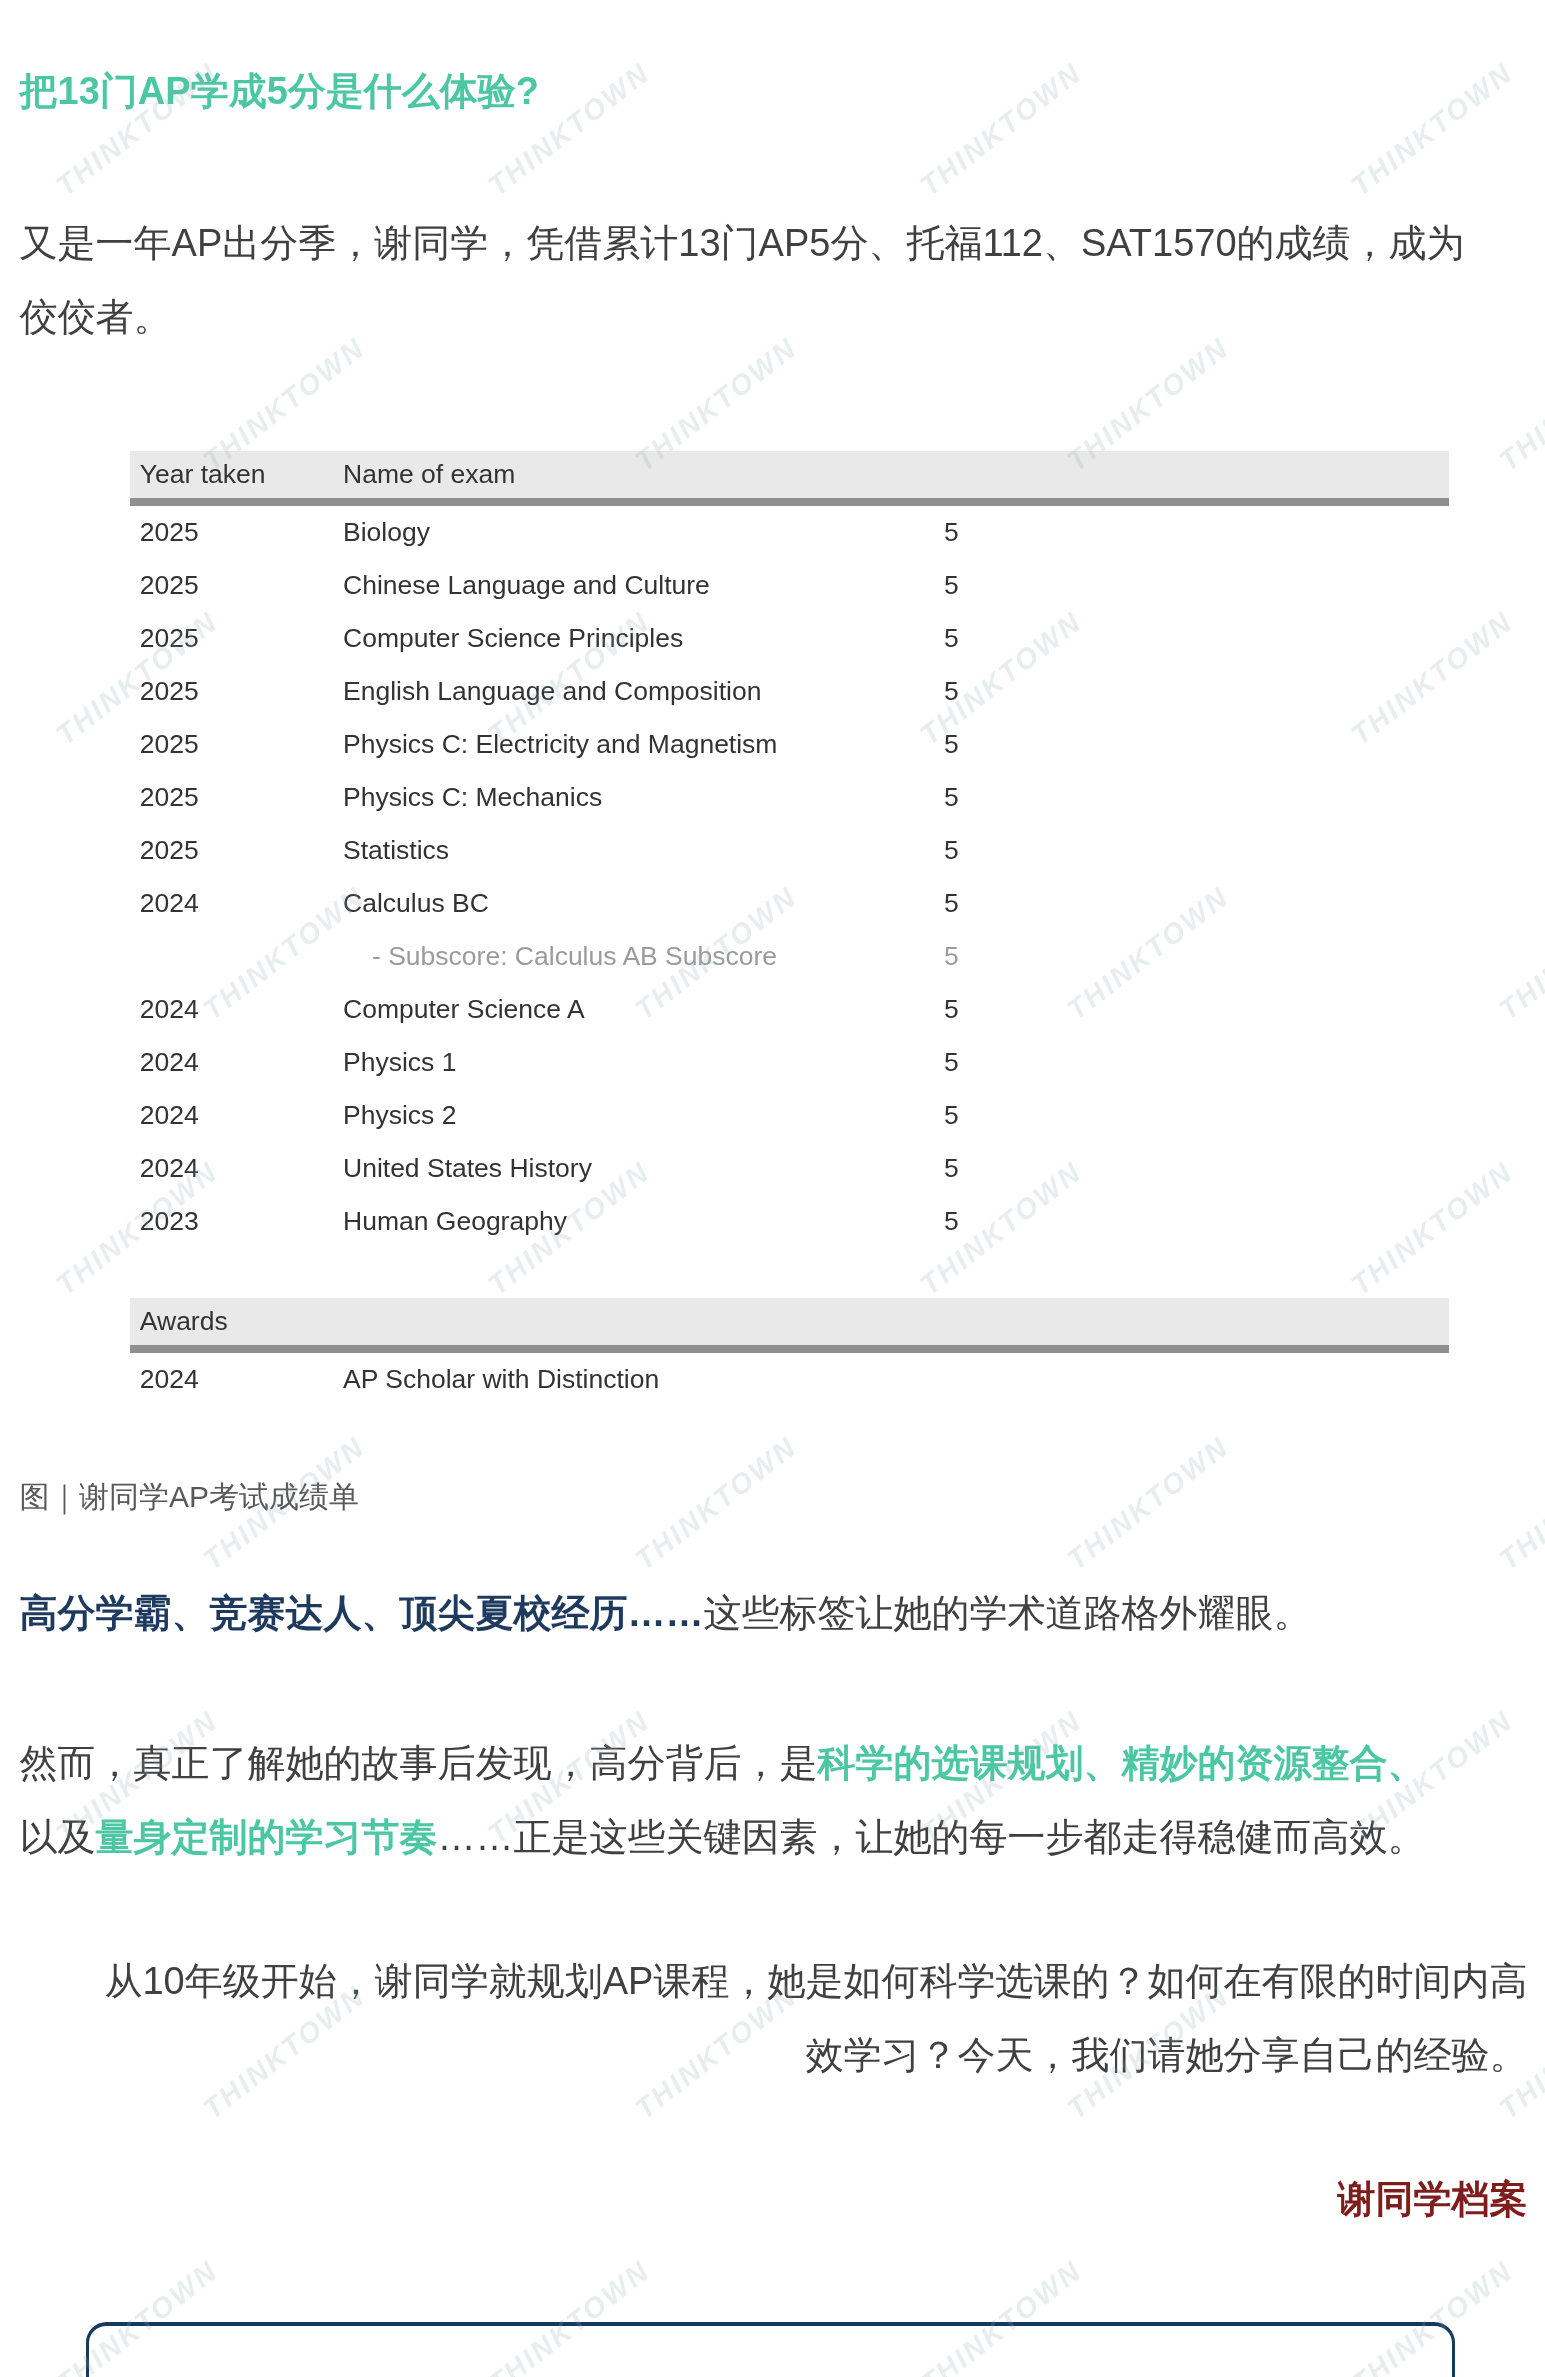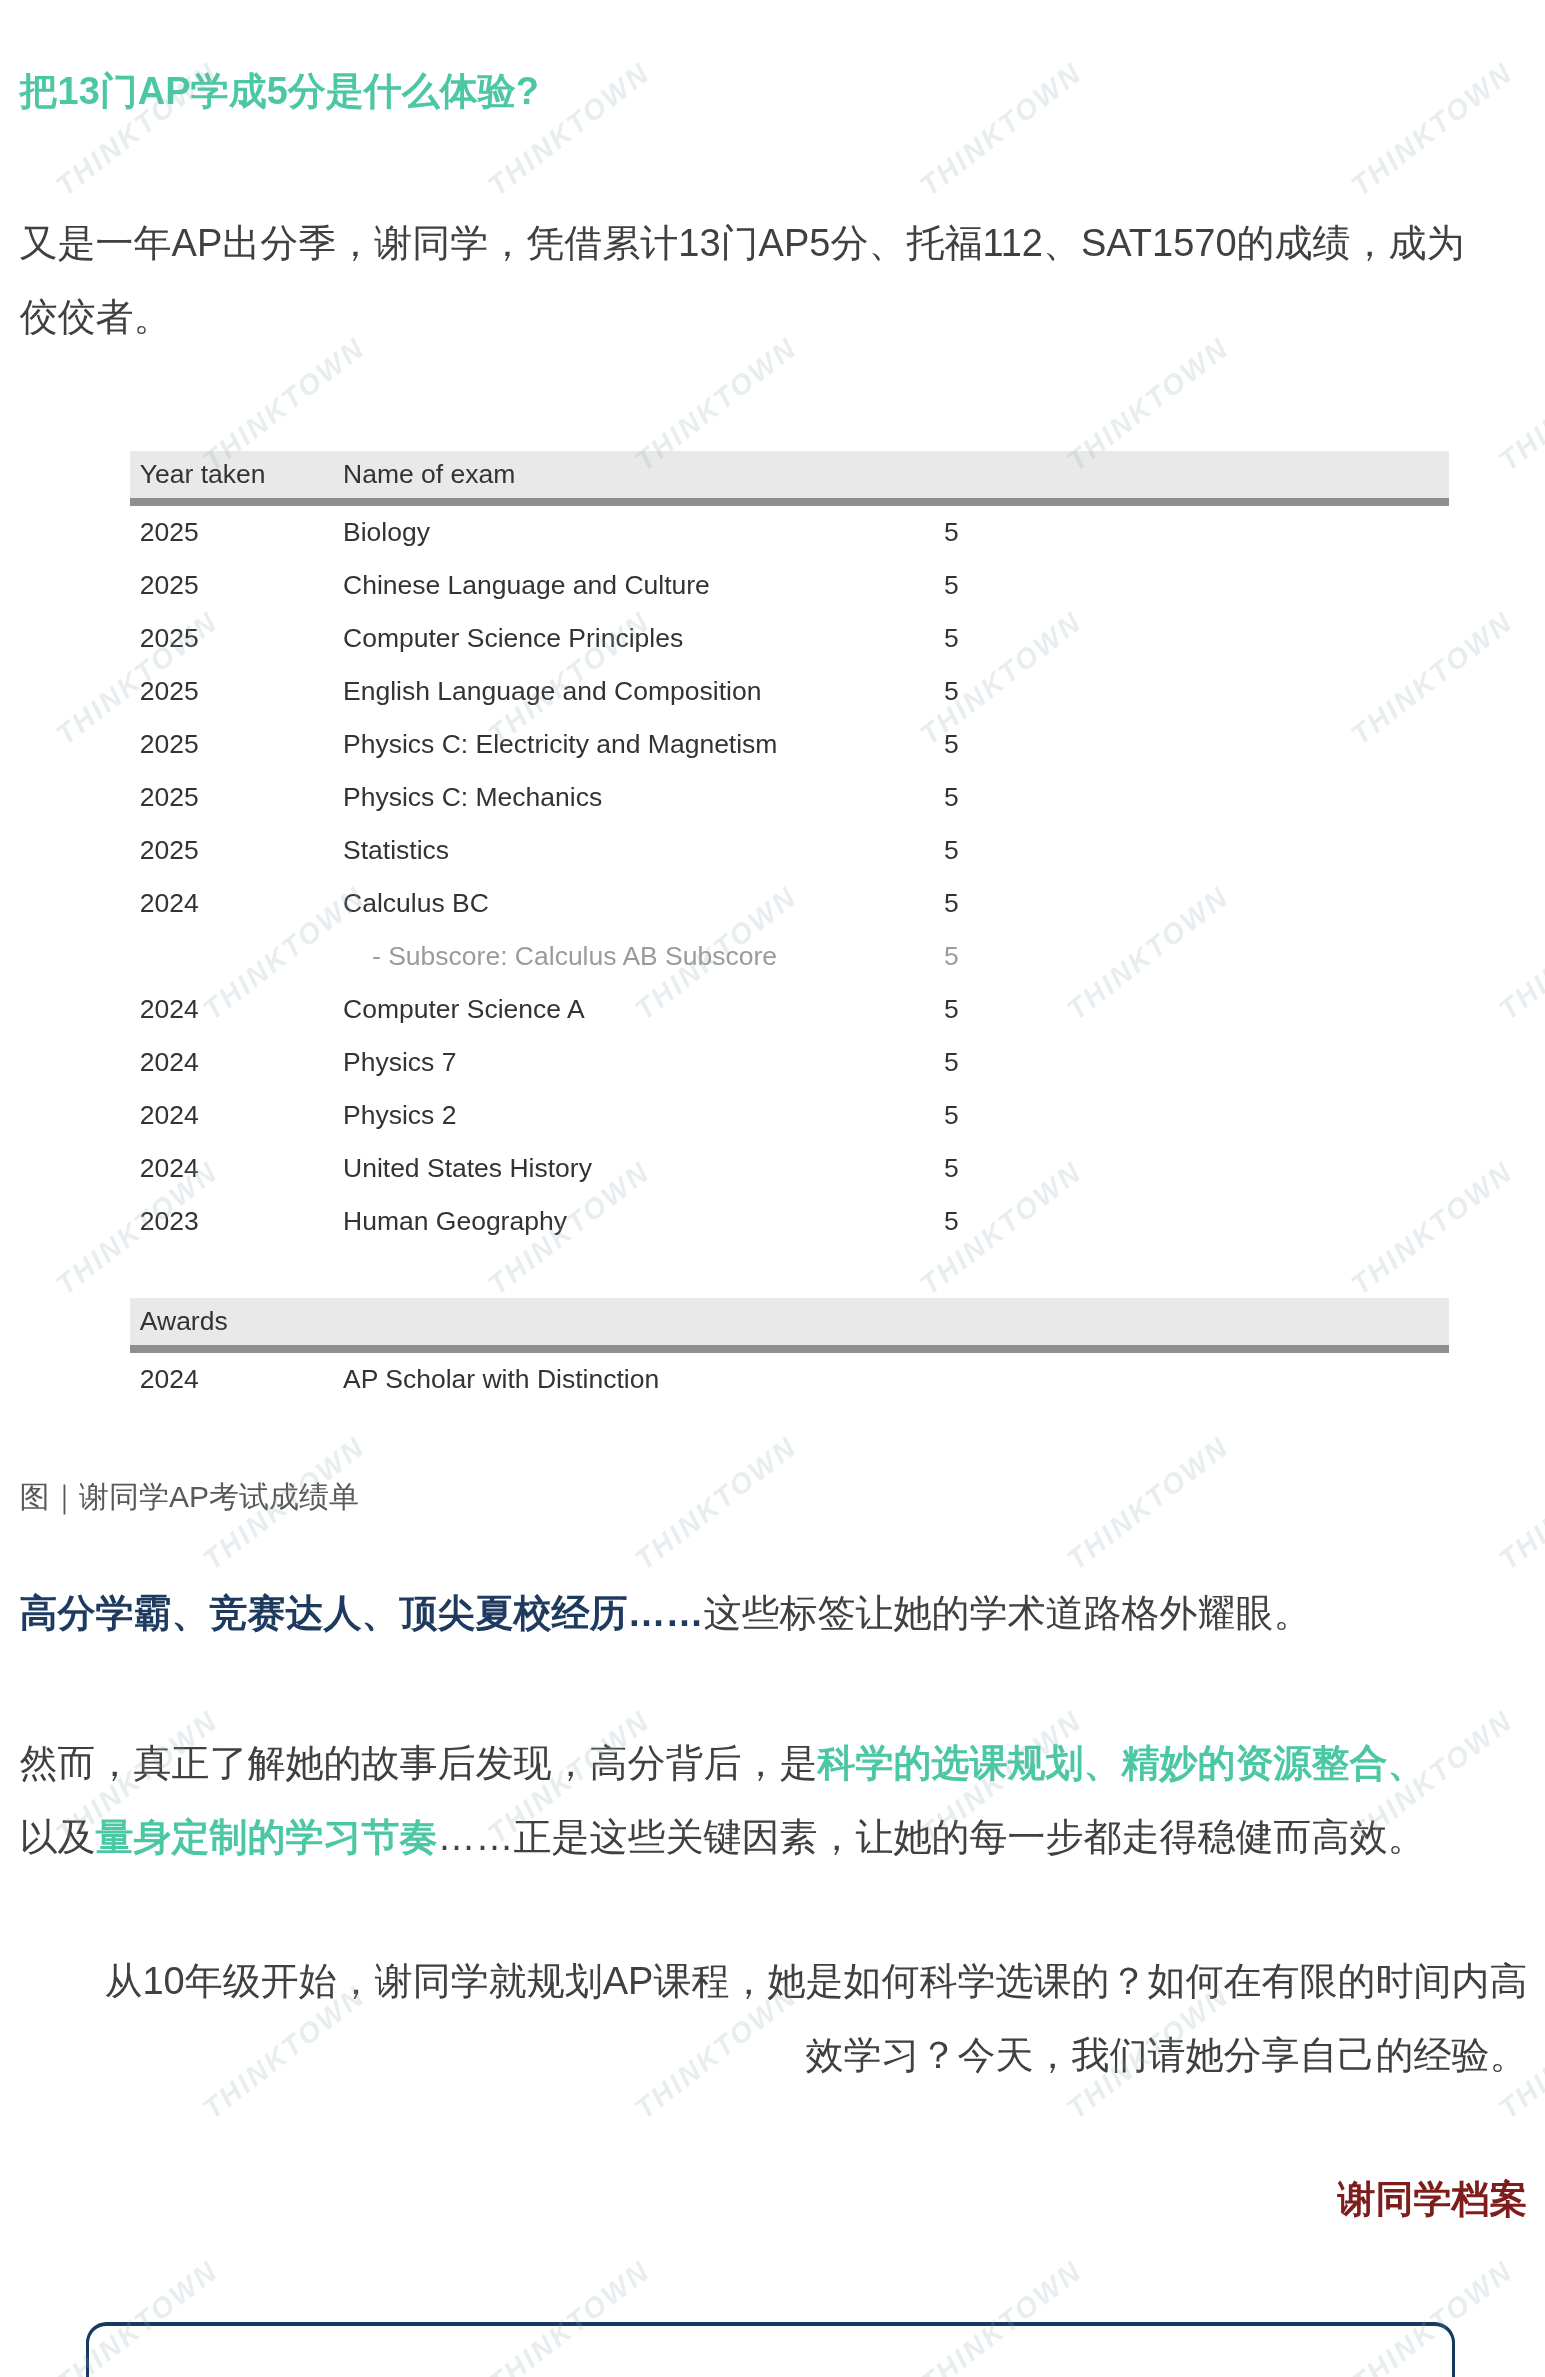--- a/index.html
+++ b/index.html
@@ -168,21 +168,21 @@
           <div class="c2">- Subscore: Calculus AB Subscore</div>
           <div class="c3">5</div>
         </div>
         <div class="t-row">
           <div class="c1">2024</div>
           <div class="c2">Computer Science A</div>
           <div class="c3">5</div>
         </div>
         <div class="t-row">
           <div class="c1">2024</div>
-          <div class="c2">Physics 7</div>
+          <div class="c2">Physics 1</div>
           <div class="c3">5</div>
         </div>
         <div class="t-row">
           <div class="c1">2024</div>
           <div class="c2">Physics 2</div>
           <div class="c3">5</div>
         </div>
         <div class="t-row">
           <div class="c1">2024</div>
           <div class="c2">United States History</div>

